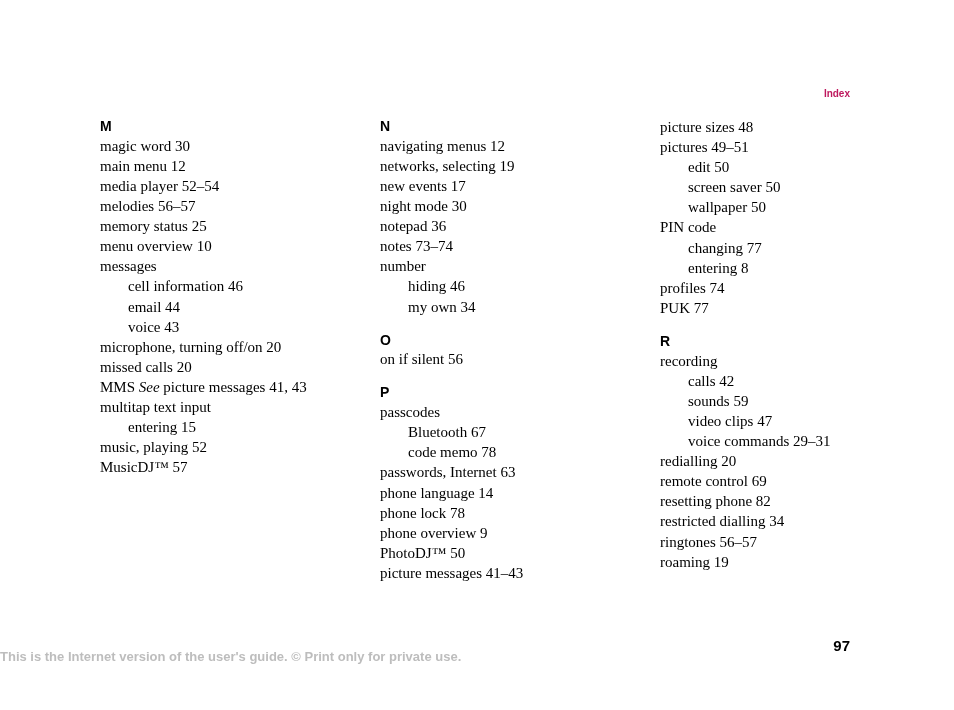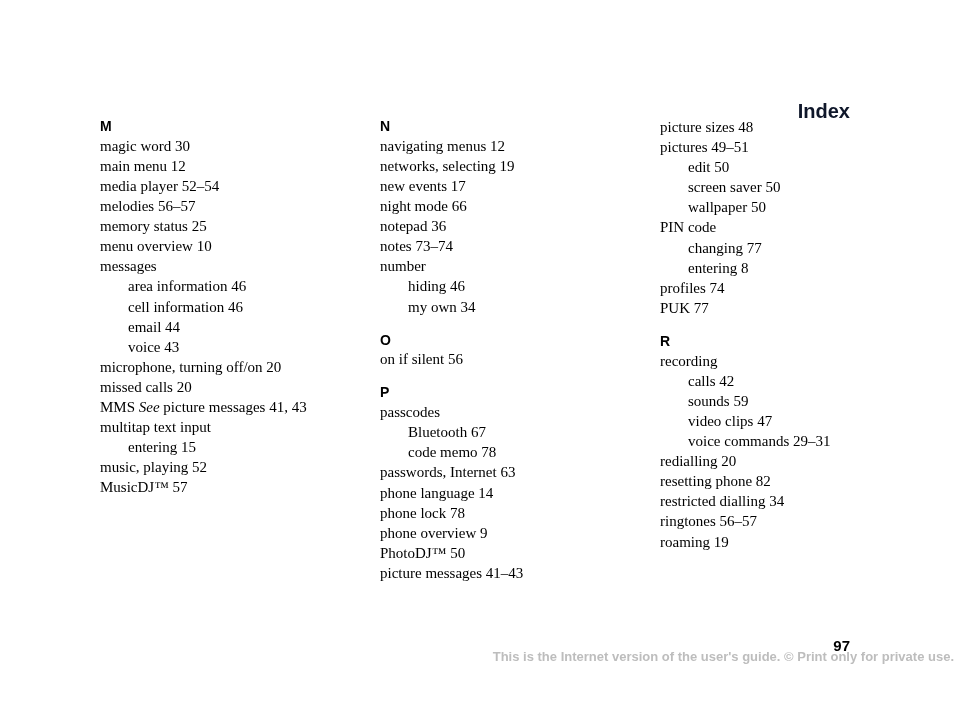--- a/index.html
+++ b/index.html
@@ -18,23 +18,22 @@
     box-sizing: border-box;
     height: 100%;
     position: relative;
   }
   .header-index {
     position: absolute;
     top: 88px;
     right: 104px;
     font-family: Arial, Helvetica, sans-serif;
     font-weight: bold;
-    font-size: 20px;
-    color: #0f172a;
-    margin-top: 12px;
+    font-size: 10px;
+    color: #be185d;
   }
   .columns {
     display: flex;
     gap: 34px;
     margin-top: 32px;
   }
   .col {
     flex: 1;
     line-height: 1.34;
   }
@@ -49,21 +48,21 @@
   }
   .letter.first { margin-top: 0; }
   .entry { white-space: normal; }
   .sub { padding-left: 28px; }
   .italic { font-style: italic; }
   .footer {
     position: absolute;
     bottom: 46px;
     left: 0;
     width: 954px;
-    text-align: right;
+    text-align: left;
     font-family: Arial, Helvetica, sans-serif;
     font-weight: bold;
     font-size: 13px;
     color: #bdbdbd;
   }
   .pagenum {
     position: absolute;
     right: 104px;
     bottom: 56px;
     font-family: Arial, Helvetica, sans-serif;
@@ -83,39 +82,38 @@
 
     <div class="col col1">
       <div class="letter first">M</div>
       <div class="entry">magic word 30</div>
       <div class="entry">main menu 12</div>
       <div class="entry">media player 52–54</div>
       <div class="entry">melodies 56–57</div>
       <div class="entry">memory status 25</div>
       <div class="entry">menu overview 10</div>
       <div class="entry">messages</div>
-      <div class="entry sub">area information 46</div>
       <div class="entry sub">cell information 46</div>
       <div class="entry sub">email 44</div>
       <div class="entry sub">voice 43</div>
       <div class="entry">microphone, turning off/on 20</div>
       <div class="entry">missed calls 20</div>
       <div class="entry"><span>MMS </span><span class="italic">See</span><span> picture messages 41, 43</span></div>
       <div class="entry">multitap text input</div>
       <div class="entry sub">entering 15</div>
       <div class="entry">music, playing 52</div>
       <div class="entry">MusicDJ™ 57</div>
     </div>
 
     <div class="col col2">
       <div class="letter first">N</div>
       <div class="entry">navigating menus 12</div>
       <div class="entry">networks, selecting 19</div>
       <div class="entry">new events 17</div>
-      <div class="entry">night mode 66</div>
+      <div class="entry">night mode 30</div>
       <div class="entry">notepad 36</div>
       <div class="entry">notes 73–74</div>
       <div class="entry">number</div>
       <div class="entry sub">hiding 46</div>
       <div class="entry sub">my own 34</div>
 
       <div class="letter">O</div>
       <div class="entry">on if silent 56</div>
 
       <div class="letter">P</div>
@@ -142,20 +140,21 @@
       <div class="entry">profiles 74</div>
       <div class="entry">PUK 77</div>
 
       <div class="letter">R</div>
       <div class="entry">recording</div>
       <div class="entry sub">calls 42</div>
       <div class="entry sub">sounds 59</div>
       <div class="entry sub">video clips 47</div>
       <div class="entry sub">voice commands 29–31</div>
       <div class="entry">redialling 20</div>
+      <div class="entry">remote control 69</div>
       <div class="entry">resetting phone 82</div>
       <div class="entry">restricted dialling 34</div>
       <div class="entry">ringtones 56–57</div>
       <div class="entry">roaming 19</div>
     </div>
 
   </div>
 
   <div class="pagenum">97</div>
   <div class="footer">This is the Internet version of the user's guide. © Print only for private use.</div>

